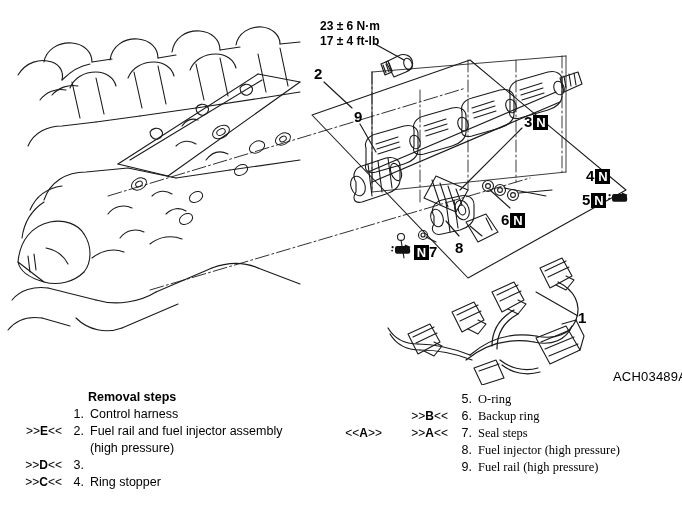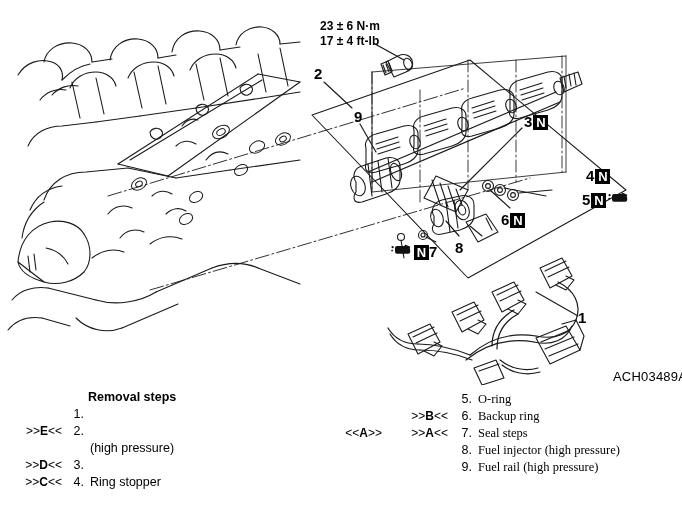--- a/index.html
+++ b/index.html
@@ -488,24 +488,26 @@
     <div class="drawing-id" style="left:613px;top:369px;">ACH03489AB</div>
   </div>
 
   <div class="parts">
     <div class="parts-title">Removal steps</div>
 
     <div class="col col-left">
       <div class="prow">
         <span class="mk"></span>
         <span class="idx">1.</span>
+        <span class="lbl">Control harness</span>
       </div>
       <div class="prow">
         <span class="mk">&gt;&gt;<b>E</b>&lt;&lt;</span>
         <span class="idx">2.</span>
+        <span class="lbl">Fuel rail and fuel injector assembly</span>
       </div>
       <div class="prow">
         <span class="mk"></span>
         <span class="idx"></span>
         <span class="lbl">(high pressure)</span>
       </div>
       <div class="prow">
         <span class="mk">&gt;&gt;<b>D</b>&lt;&lt;</span>
         <span class="idx">3.</span>
       </div>

